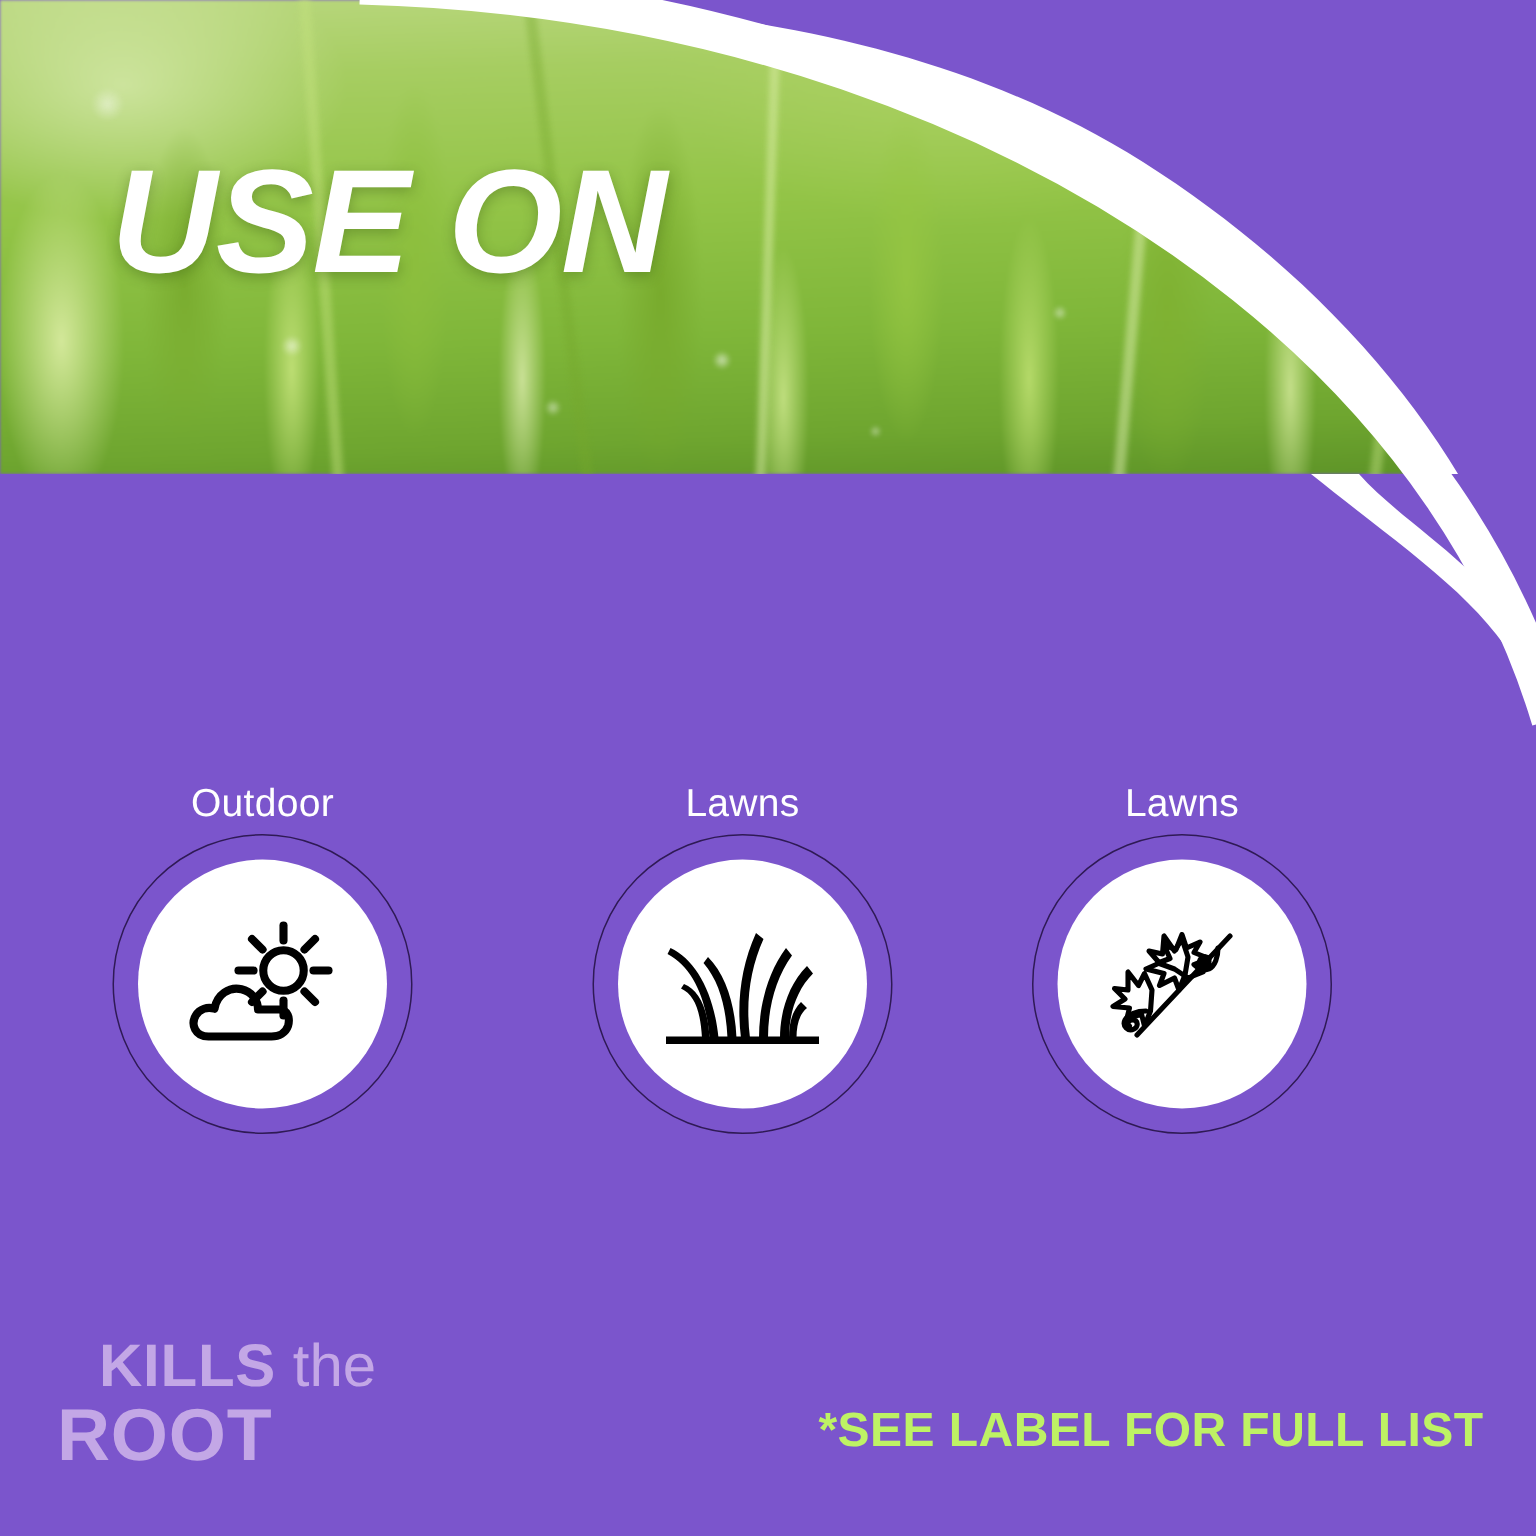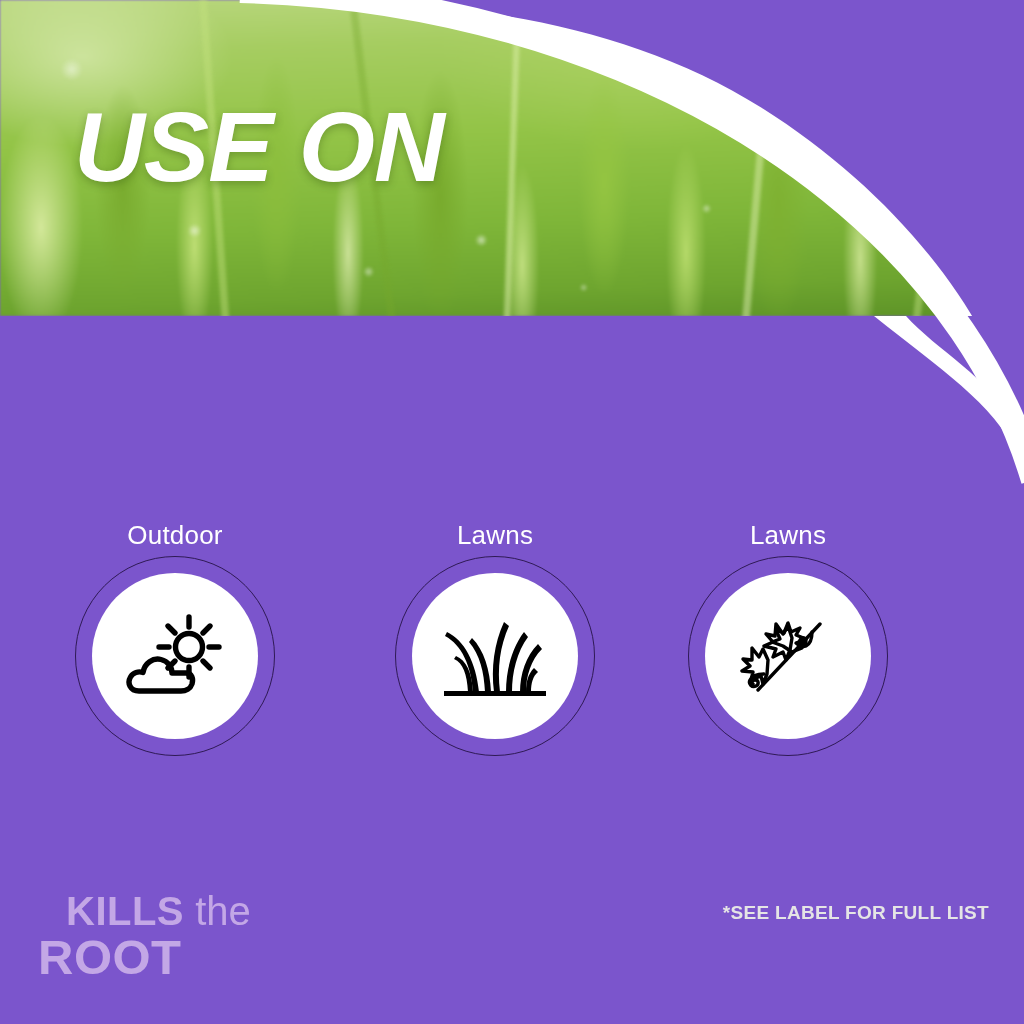--- a/index.html
+++ b/index.html
@@ -160,23 +160,23 @@
     white-space: nowrap;
   }
   .kr-line1 { font-size: 40px; margin-left: 28px; }
   .kr-line2 { font-size: 49px; font-weight: bold; letter-spacing: .5px; }
   .kr-strong { font-weight: bold; letter-spacing: .5px; }
   .kr-light  { font-weight: normal; }
 
   .see-label {
     position: absolute;
     right: 35px;
-    top: 902px;
-    color: #e5e5e5;
-    font-size: 19px;
+    top: 935px;
+    color: #bef264;
+    font-size: 32px;
     font-weight: bold;
     letter-spacing: .3px;
     white-space: nowrap;
   }
 </style>
 </head>
 <body>
 
 <div id="poster">
 

